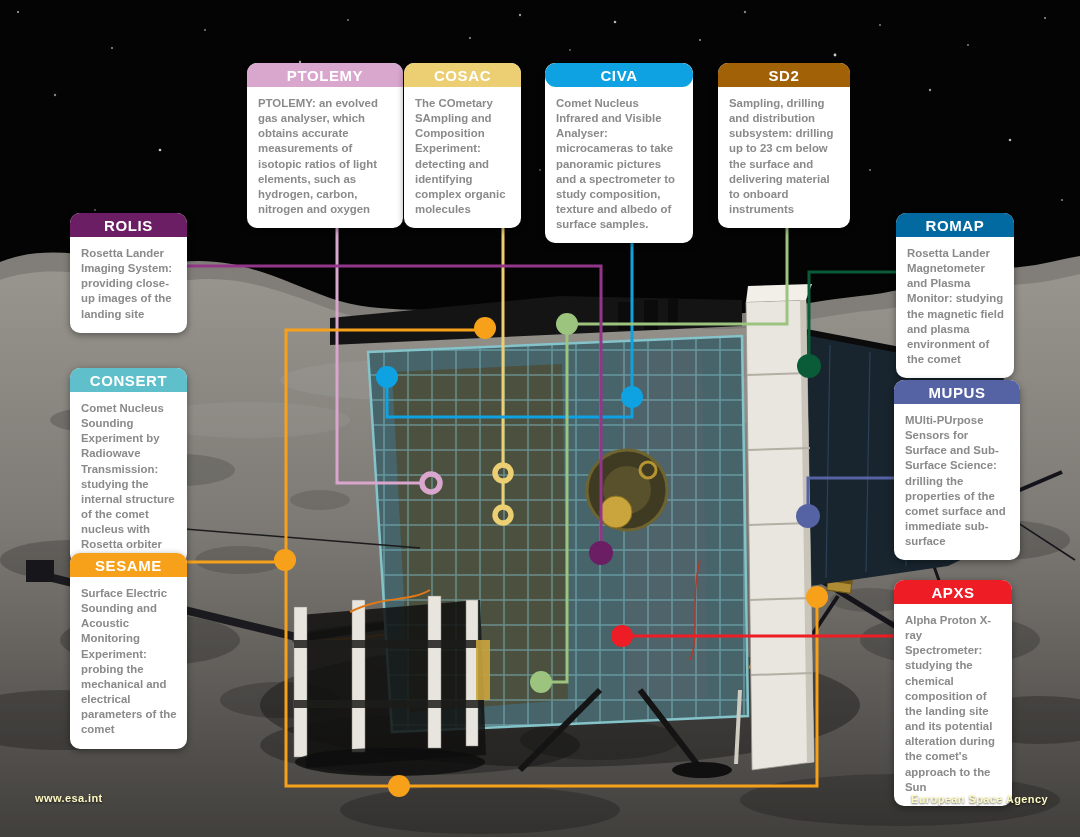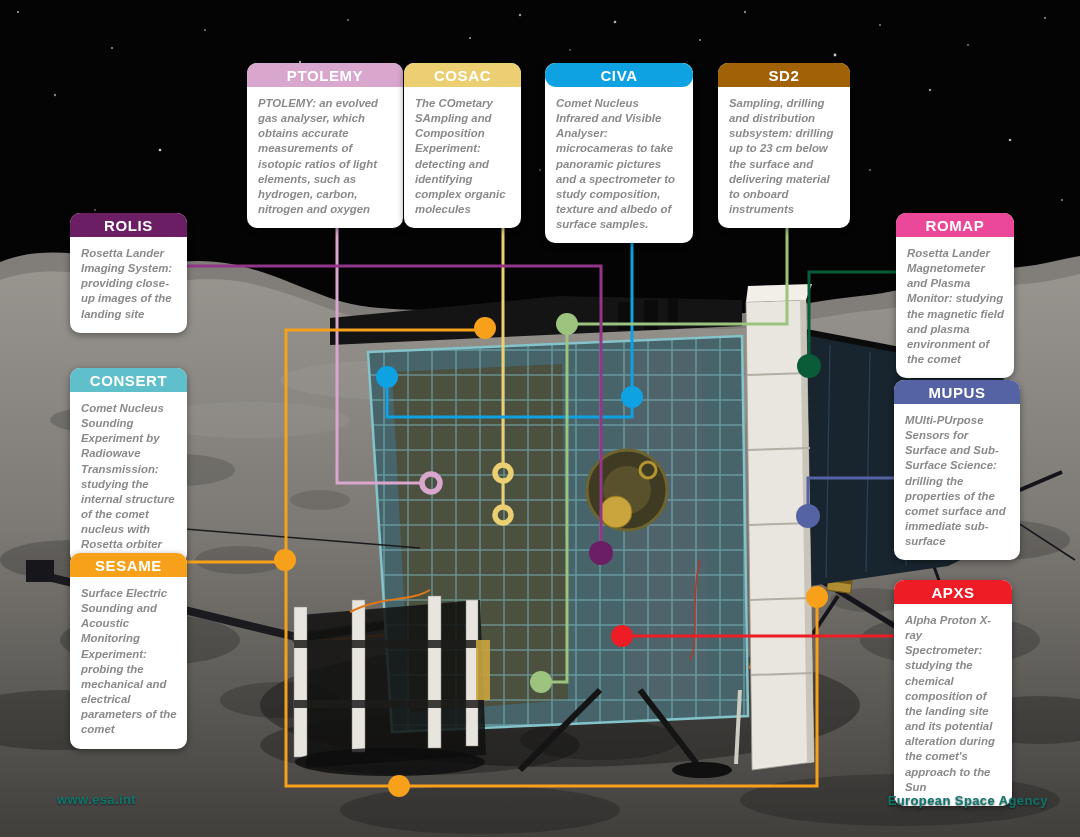--- a/index.html
+++ b/index.html
@@ -12,25 +12,25 @@
   .callout{
     position:absolute;background:#ffffff;border-radius:10px;
     box-shadow:0 2px 7px rgba(0,0,0,.4);overflow:hidden;z-index:5;
   }
   .callout .hd{
     height:24px;display:flex;align-items:center;justify-content:center;
     color:#ffffff;font-weight:bold;font-size:15px;letter-spacing:.6px;
   }
   .callout .bd{
     padding:9px 10px 11px 11px;color:#8a8a8a;font-size:11.4px;
-    line-height:1.33;font-weight:bold;font-style:italic;
+    line-height:1.33;font-weight:bold;
   }
   .footer-text{
-    position:absolute;color:#0f766e;font-weight:bold;font-size:13px;
-    letter-spacing:.4px;z-index:6;text-shadow:0 1px 2px rgba(0,0,0,.6);margin-left:22px;
+    position:absolute;color:#fef9c3;font-weight:bold;font-size:11px;
+    letter-spacing:.4px;z-index:6;text-shadow:0 1px 2px rgba(0,0,0,.6);
   }
   #footer-left{left:35px;top:792px;}
   #footer-right{right:32px;top:793px;}
   .conn{fill:none;stroke-width:3;}
 </style>
 </head>
 <body>
 
 <div id="canvas">
 
@@ -270,21 +270,21 @@
   </div>
 
   <div class="callout" style="left:70px;top:213px;width:117px;border-radius:10px;">
     <div class="hd" style="background: rgb(107, 30, 99);">
       <span>ROLIS</span>
     </div>
     <div class="bd">Rosetta Lander Imaging System: providing close-up images of the landing site</div>
   </div>
 
   <div class="callout" style="left:896px;top:213px;width:118px;">
-    <div class="hd" style="background: #ec4899;">
+    <div class="hd" style="background: #0369a1;">
       <span>ROMAP</span>
     </div>
     <div class="bd">Rosetta Lander Magnetometer and Plasma Monitor: studying the magnetic field and plasma environment of the comet</div>
   </div>
 
   <div class="callout" style="left:70px;top:368px;width:117px;">
     <div class="hd" style="background: rgb(95, 192, 203);">
       <span>CONSERT</span>
     </div>
     <div class="bd">Comet Nucleus Sounding Experiment by Radiowave Transmission: studying the internal structure of the comet nucleus with Rosetta orbiter</div>

